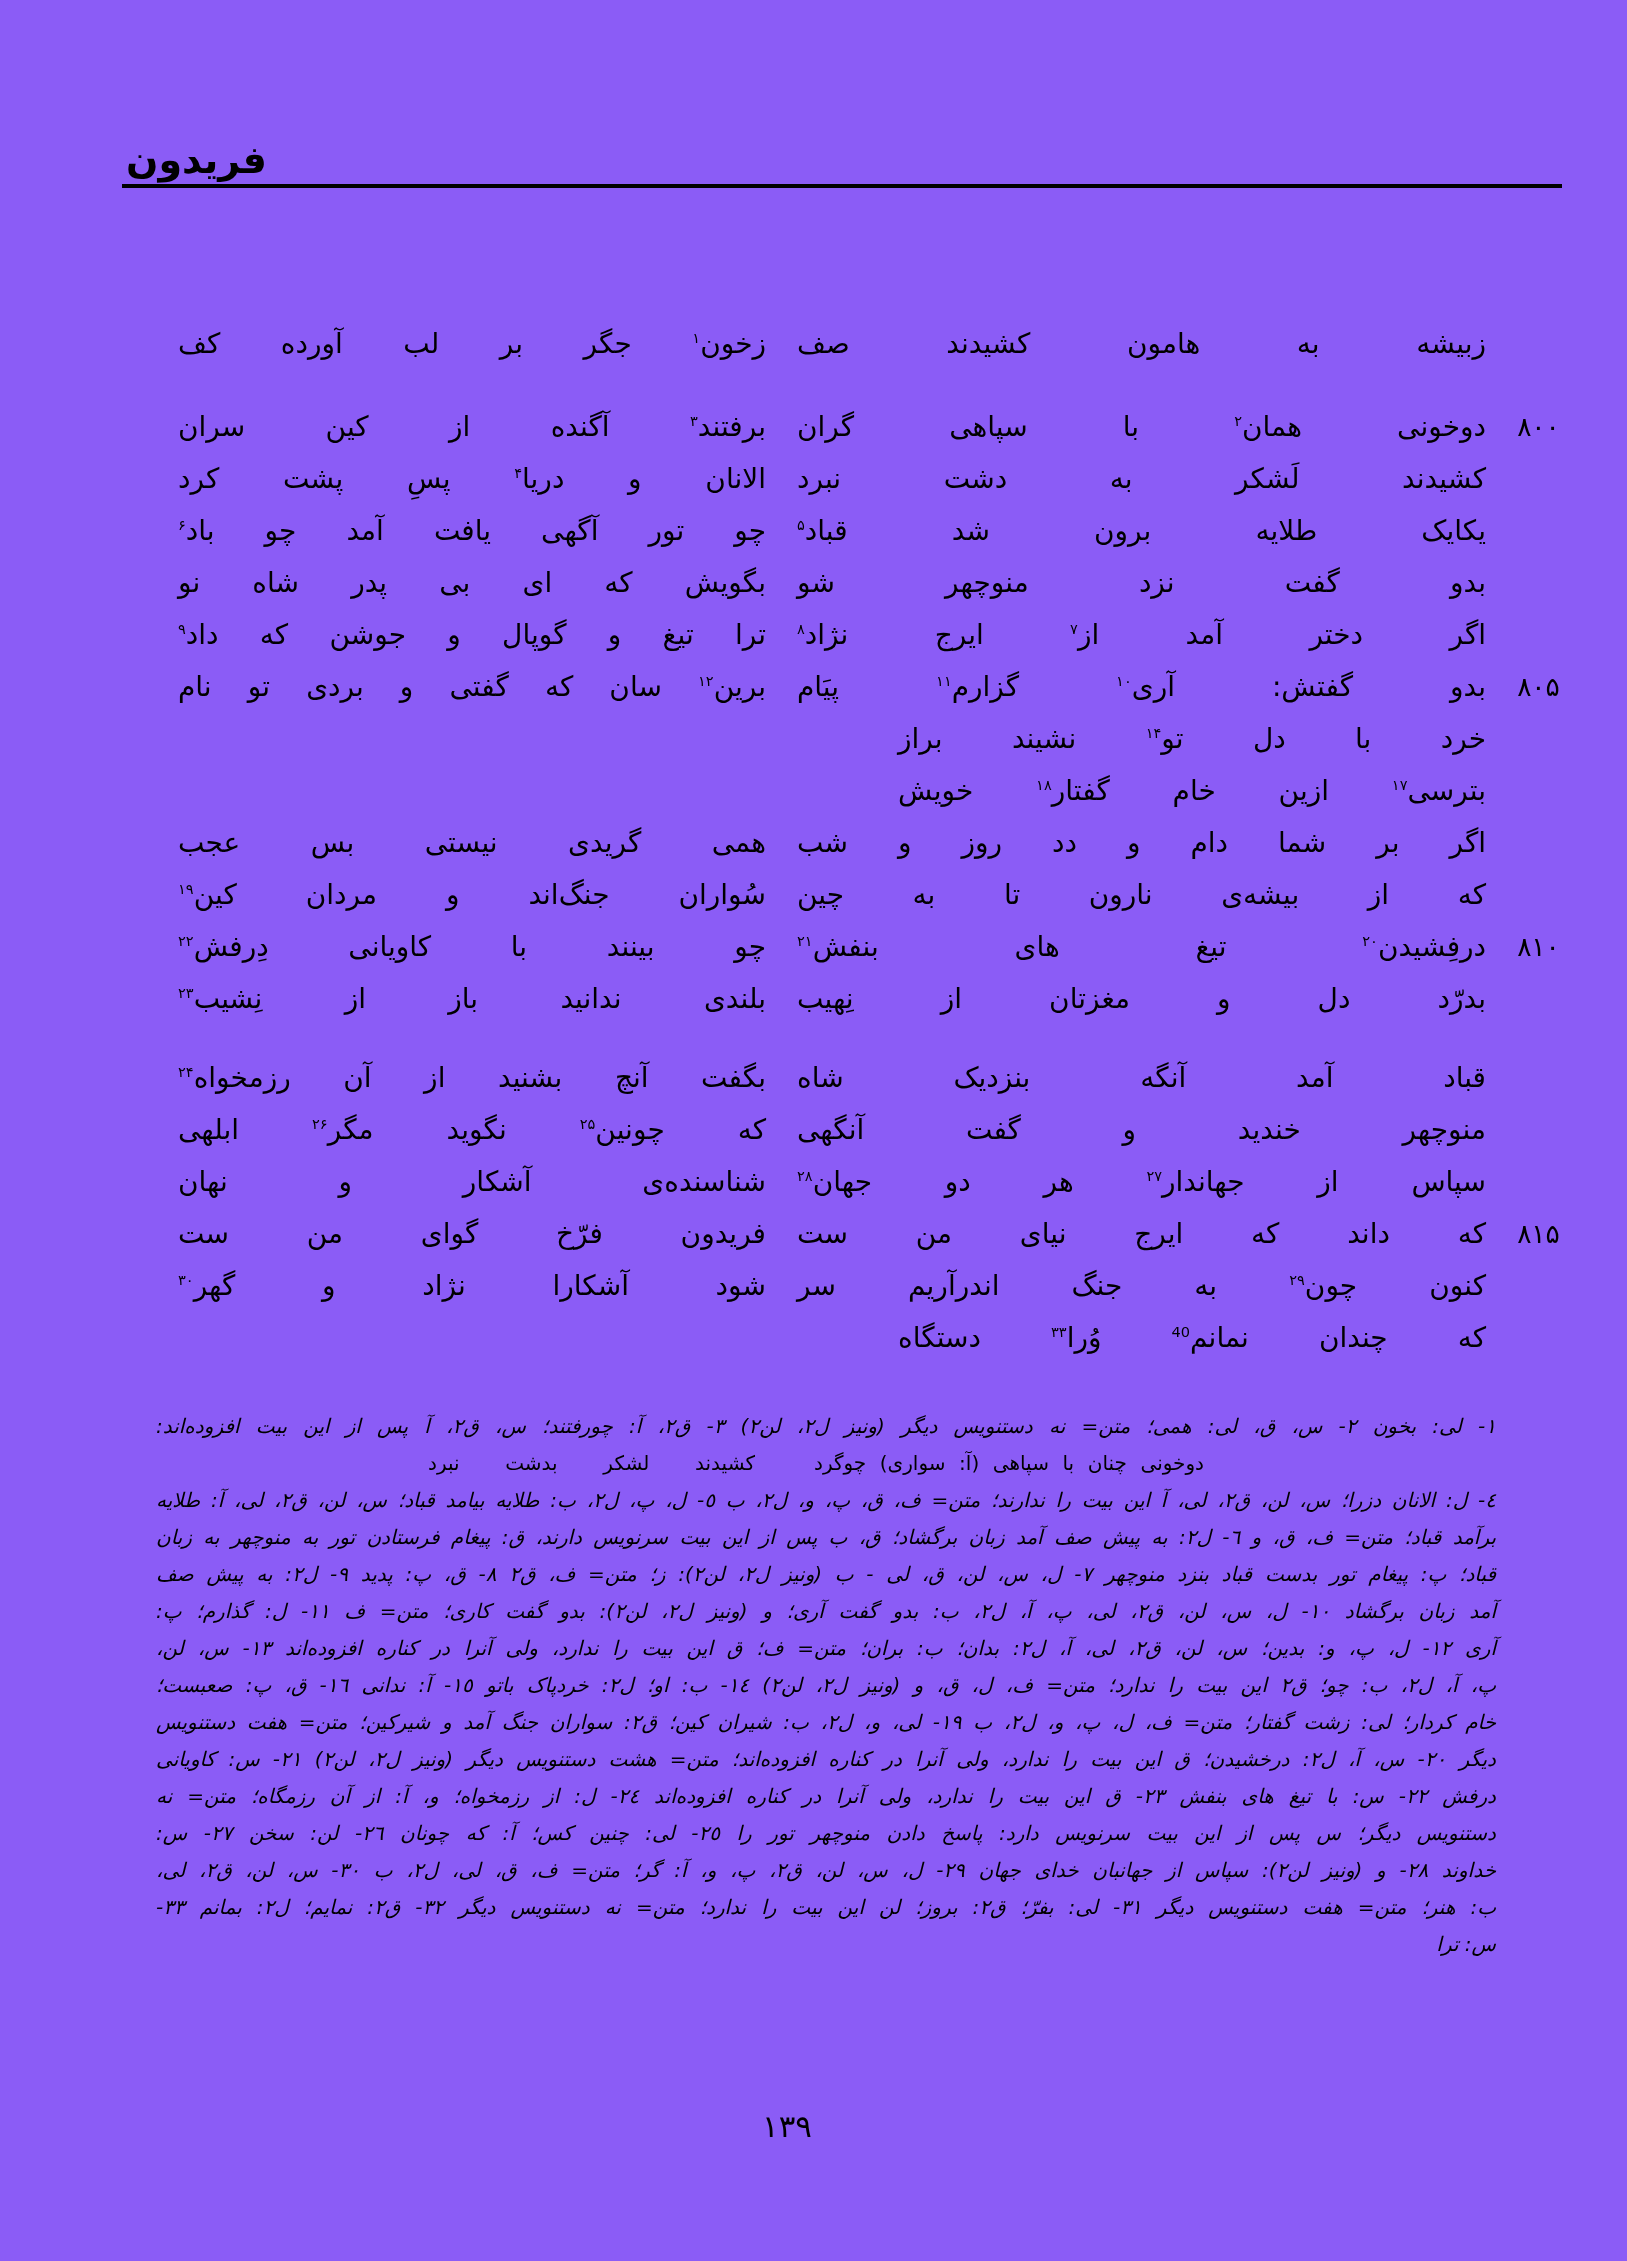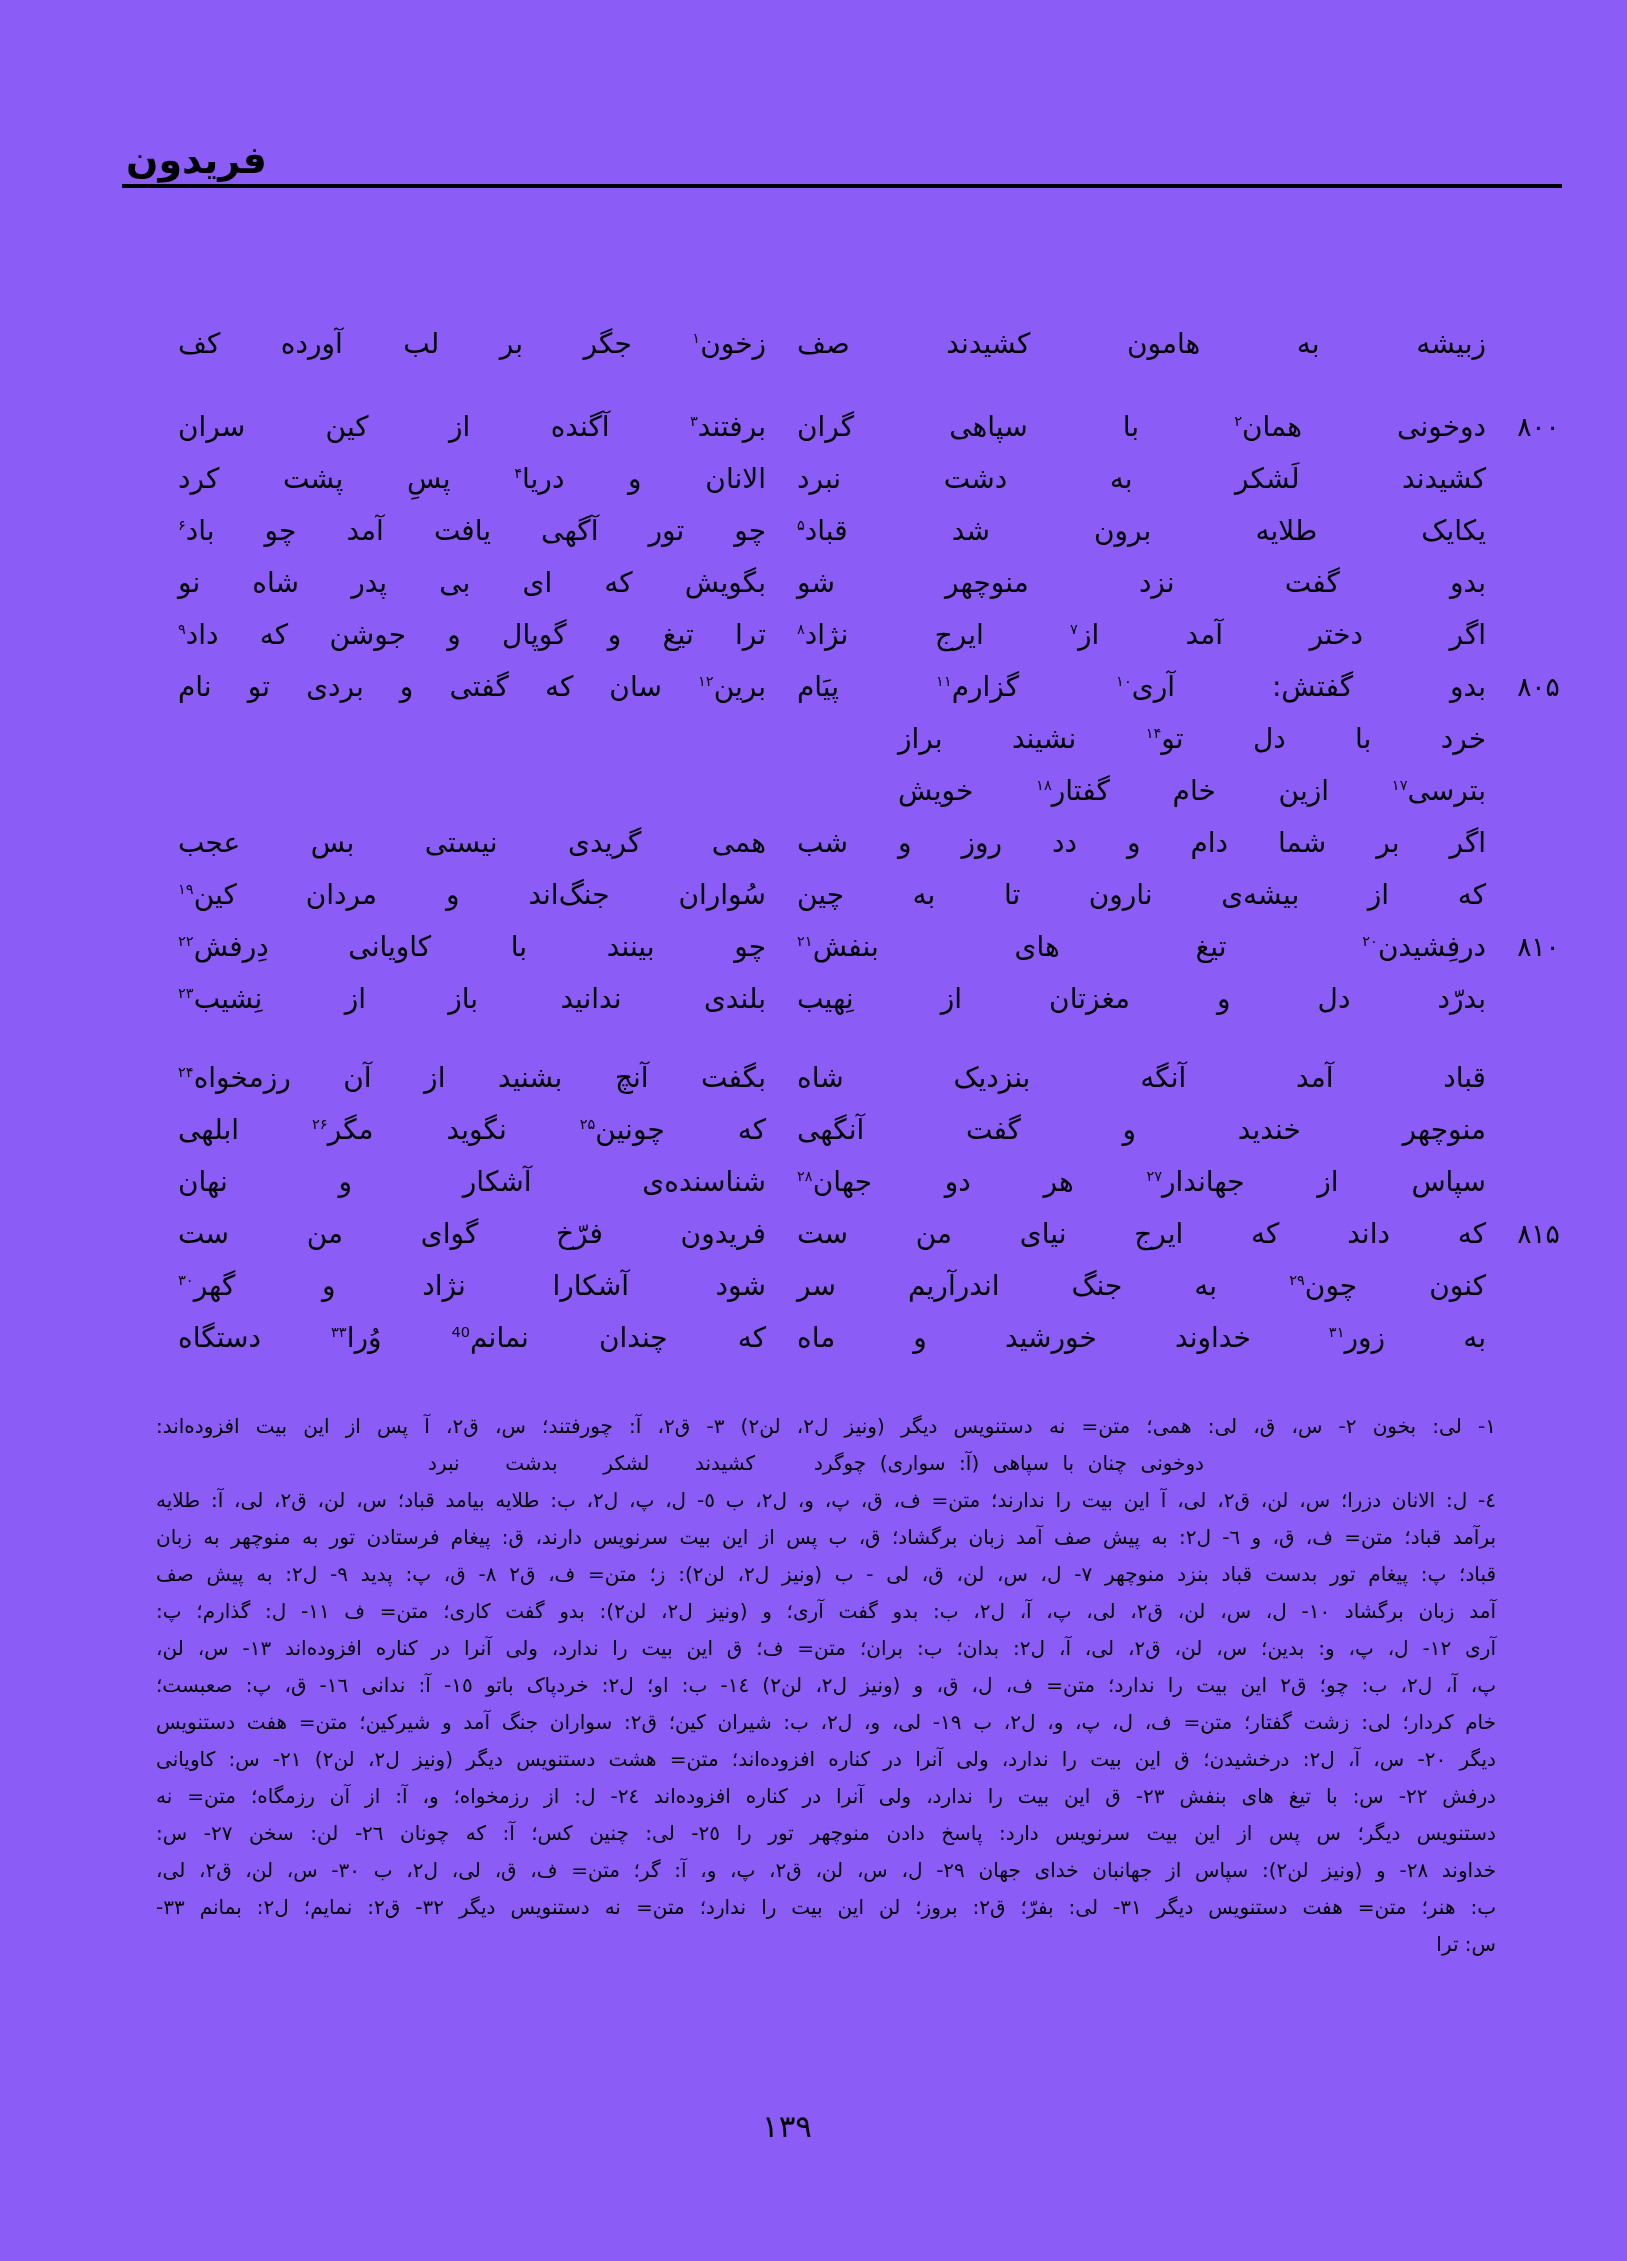--- a/index.html
+++ b/index.html
@@ -49,21 +49,21 @@
     text-align:justify;text-align-last:justify;white-space:normal;
   }
   .sup-digits sup{font-size:0.52em;vertical-align:super;line-height:0;}
   
   .footnotes{
     position:absolute;top:1408px;right:131px;width:1340px;
     font-size:20px;line-height:37px;
     direction:rtl;
   }
   .fn-line{
-    text-align:justify;text-align-last:justify;
+    text-align:justify;text-align-last:justify;font-style:italic;
   }
   .fn-line.fn-start{text-align:right;text-align-last:right;}
   .fn-quote{
     display:flex;direction:rtl;gap:59px;
     margin-right:292px;height:37px;align-items:center;
   }
   .fn-quote .q-right{width:390px;text-align:justify;text-align-last:justify;}
   .fn-quote .q-left{width:327px;text-align:justify;text-align-last:justify;}
   
   .page-number{
@@ -182,21 +182,20 @@
     </div>
 
     <div class="verse-row">
       <div class="vnum"></div>
       <div class="hemi hemi-right sup-digits">کنون چون<sup>۲۹</sup> به جنگ اندرآریم سر</div>
       <div class="hemi hemi-left sup-digits">شود آشکارا نژاد و گهر<sup>۳۰</sup></div>
     </div>
 
     <div class="verse-row">
       <div class="vnum"></div>
-      <div class="hemi hemi-right sup-digits">به زور<sup>۳۱</sup> خداوند خورشید و ماه</div>
       <div class="hemi hemi-left sup-digits">که چندان نمانم<sup>40</sup> وُرا<sup>۳۳</sup> دستگاه</div>
     </div>
 
   </div>
 
   <div class="footnotes">
     <div class="fn-line">۱- لی: بخون   ۲- س، ق، لی: همی؛ متن= نه دستنویس دیگر (ونیز ل۲، لن۲)   ۳- ق۲، آ: چورفتند؛ س، ق۲، آ پس از این بیت افزوده‌اند:</div>
     <div class="fn-quote">
       <div class="q-right">دوخونی چنان با سپاهی (آ: سواری) چوگرد</div>
       <div class="q-left">کشیدند لشکر بدشت نبرد</div>

